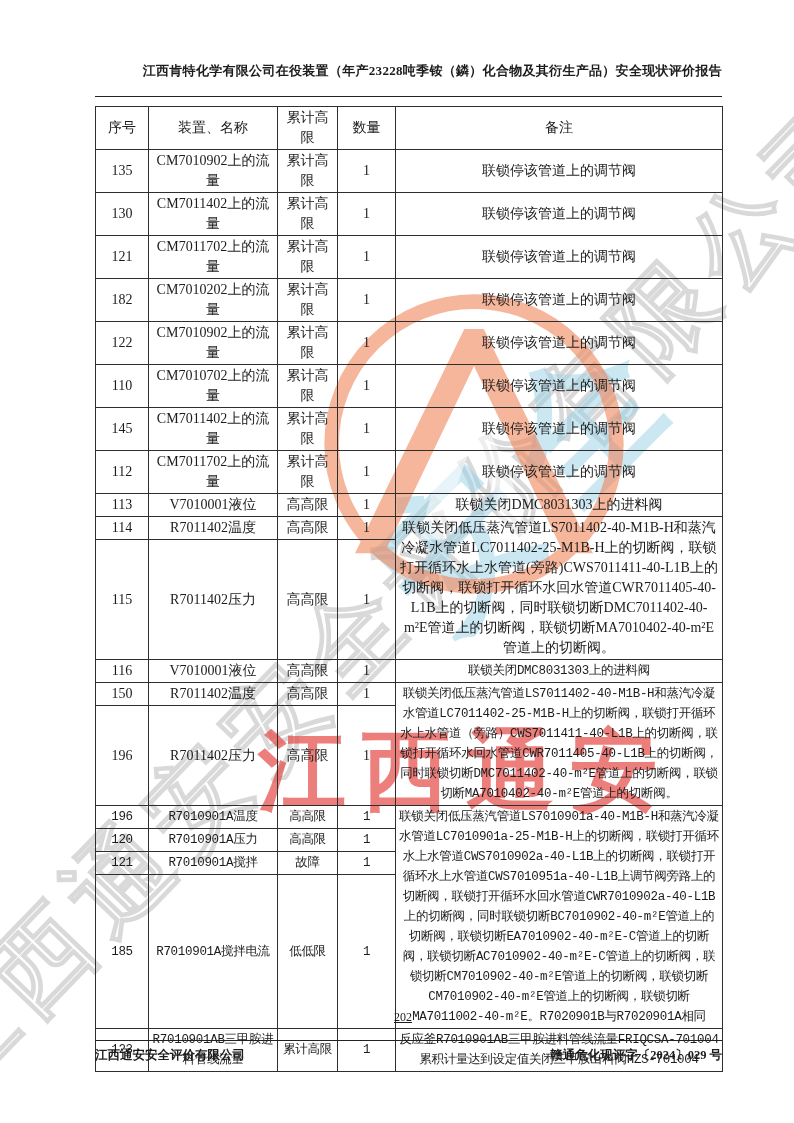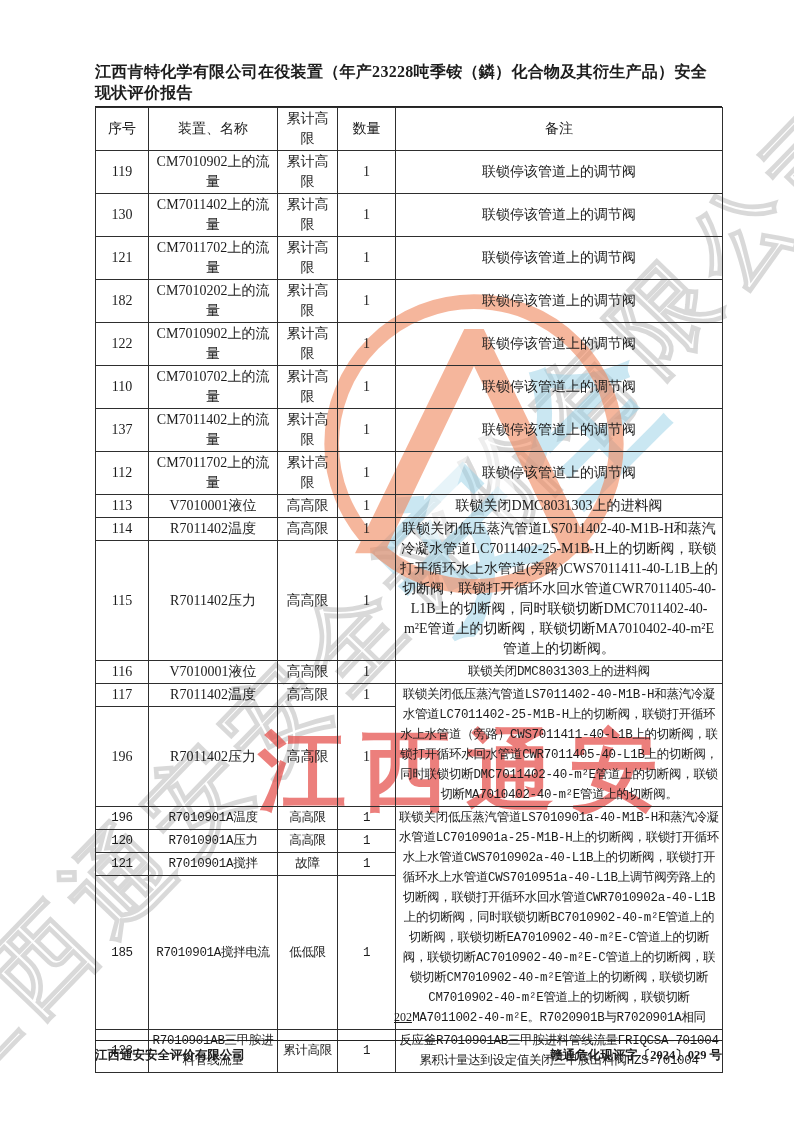--- a/index.html
+++ b/index.html
@@ -37,26 +37,27 @@
     position:absolute;left:258px;top:712px;
     white-space:nowrap;
     font-size:88px;font-weight:700;letter-spacing:16px;
     color:rgba(228,78,74,0.72);
     font-family:"Liberation Serif","DejaVu Serif",serif;
   }
   
   .content{position:relative;z-index:1;padding:0 72px 0 95px;width:627px;}
   .report-header{
     padding-top:62px;
-    text-align:left;
-    font-size:16px;font-weight:600;letter-spacing:0.3px;
+    text-align:right;
+    font-size:13px;font-weight:600;letter-spacing:0.3px;
     border-bottom:1.5px solid #222;
-    padding-bottom:2px;
+    padding-bottom:16px;
   }
   table.itable{
+    margin-top:9px;
     border-collapse:collapse;
     width:627px;table-layout:fixed;
     font-size:14px;
   }
   table.itable col.c-no{width:53px;}
   table.itable col.c-dev{width:129px;}
   table.itable col.c-int{width:60px;}
   table.itable col.c-qty{width:58px;}
   table.itable col.c-rem{width:327px;}
   table.itable th,table.itable td{
@@ -115,21 +116,21 @@
         <tr>
           <th>序号</th>
           <th>装置、名称</th>
           <th>累计高限</th>
           <th>数量</th>
           <th>备注</th>
         </tr>
       </thead>
       <tbody>
           <tr class="r-two">
-            <td class="f-serif">119</td>
+            <td class="f-serif">135</td>
             <td class="f-serif">CM7010902上的流量</td>
             <td class="f-serif">累计高限</td>
             <td class="f-serif">1</td>
             <td class="remark-cell f-serif">联锁停该管道上的调节阀</td>
           </tr>
           <tr class="r-two">
             <td class="f-serif">130</td>
             <td class="f-serif">CM7011402上的流量</td>
             <td class="f-serif">累计高限</td>
             <td class="f-serif">1</td>
@@ -157,21 +158,21 @@
             <td class="remark-cell f-serif">联锁停该管道上的调节阀</td>
           </tr>
           <tr class="r-two">
             <td class="f-serif">110</td>
             <td class="f-serif">CM7010702上的流量</td>
             <td class="f-serif">累计高限</td>
             <td class="f-serif">1</td>
             <td class="remark-cell f-serif">联锁停该管道上的调节阀</td>
           </tr>
           <tr class="r-two">
-            <td class="f-serif">137</td>
+            <td class="f-serif">145</td>
             <td class="f-serif">CM7011402上的流量</td>
             <td class="f-serif">累计高限</td>
             <td class="f-serif">1</td>
             <td class="remark-cell f-serif">联锁停该管道上的调节阀</td>
           </tr>
           <tr class="r-two">
             <td class="f-serif">112</td>
             <td class="f-serif">CM7011702上的流量</td>
             <td class="f-serif">累计高限</td>
             <td class="f-serif">1</td>
@@ -198,21 +199,21 @@
             <td class="f-serif">1</td>
           </tr>
           <tr class="r-one">
             <td class="f-serif">116</td>
             <td class="f-serif">V7010001液位</td>
             <td class="f-serif">高高限</td>
             <td class="f-serif">1</td>
             <td class="remark-cell f-mono">联锁关闭DMC8031303上的进料阀</td>
           </tr>
           <tr class="r-one">
-            <td class="f-serif">117</td>
+            <td class="f-serif">150</td>
             <td class="f-serif">R7011402温度</td>
             <td class="f-serif">高高限</td>
             <td class="f-serif">1</td>
             <td class="remark-cell f-mono" rowspan="2">联锁关闭低压蒸汽管道LS7011402-40-M1B-H和蒸汽冷凝水管道LC7011402-25-M1B-H上的切断阀，联锁打开循环水上水管道（旁路）CWS7011411-40-L1B上的切断阀，联锁打开循环水回水管道CWR7011405-40-L1B上的切断阀，同时联锁切断DMC7011402-40-m²E管道上的切断阀，联锁切断MA7010402-40-m²E管道上的切断阀。</td>
           </tr>
           <tr class="">
             <td class="f-serif">196</td>
             <td class="f-serif">R7011402压力</td>
             <td class="f-serif">高高限</td>
             <td class="f-serif">1</td>

